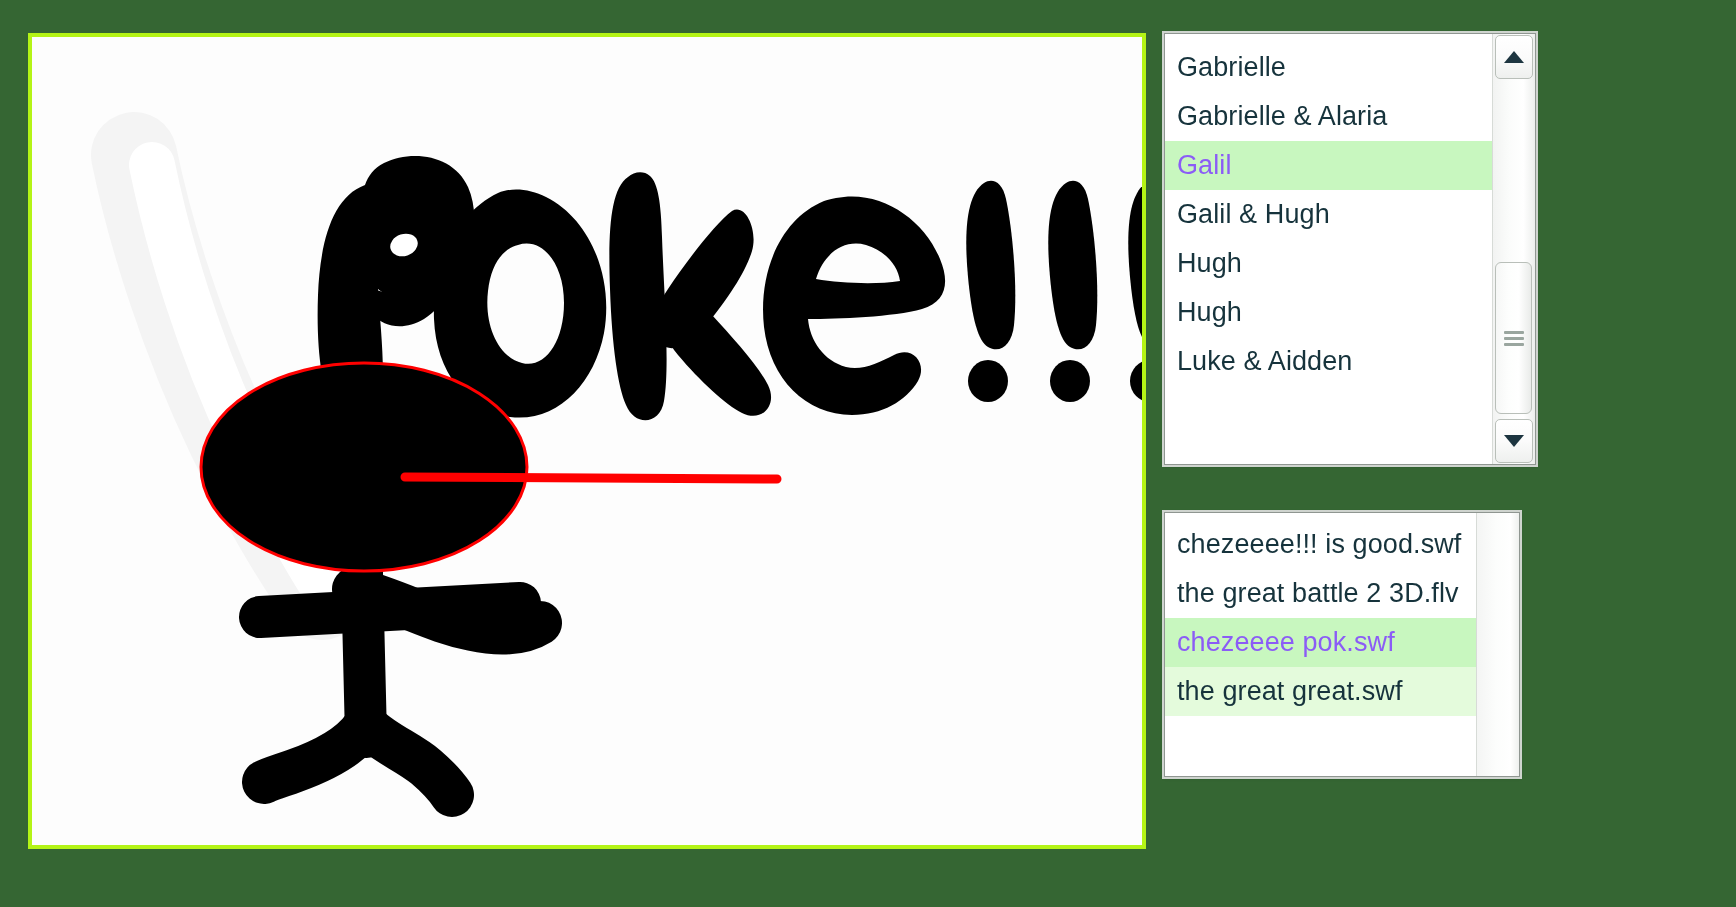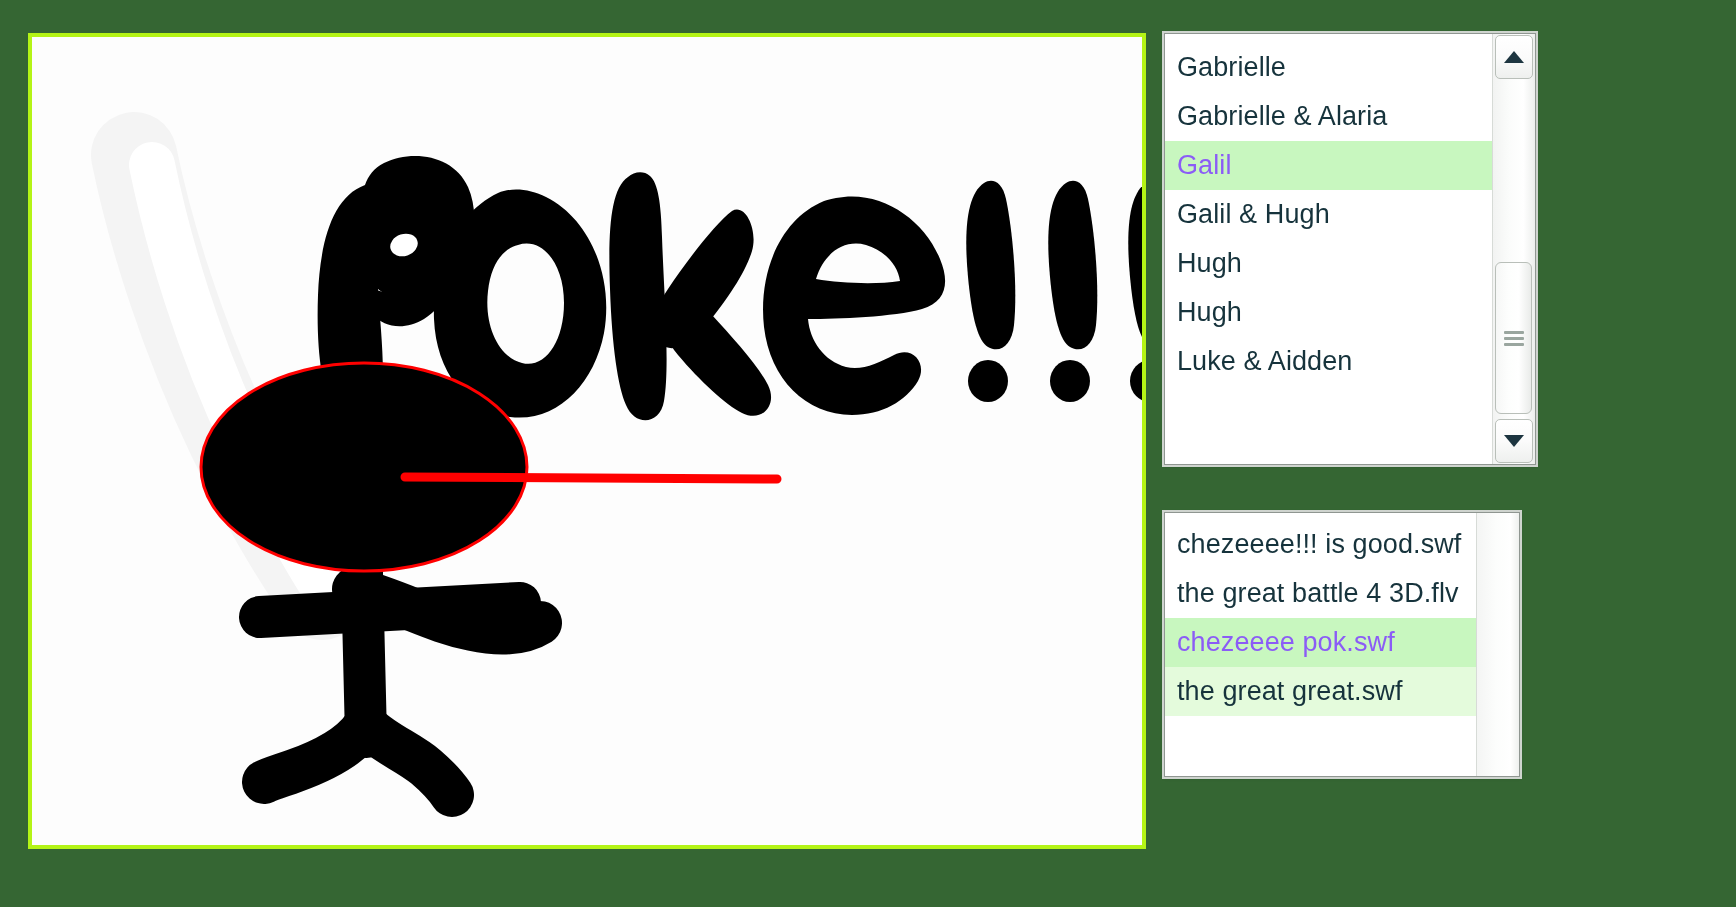--- a/index.html
+++ b/index.html
@@ -268,20 +268,20 @@
       </div>
       <div class="sb-button down">
         <span class="sb-arrow down"></span>
       </div>
     </div>
   </div>
 
   <div id="files-listbox" class="listbox-frame">
     <div class="list-scrollport">
       <div class="list-item">chezeeee!!! is good.swf</div>
-      <div class="list-item">the great battle 4 3D.flv</div>
+      <div class="list-item">the great battle 2 3D.flv</div>
       <div class="list-item selected">chezeeee pok.swf</div>
       <div class="list-item hovered">the great great.swf</div>
     </div>
 
     <div class="scrollbar inactive"></div>
   </div>
 </div>
 
 </body></html>

